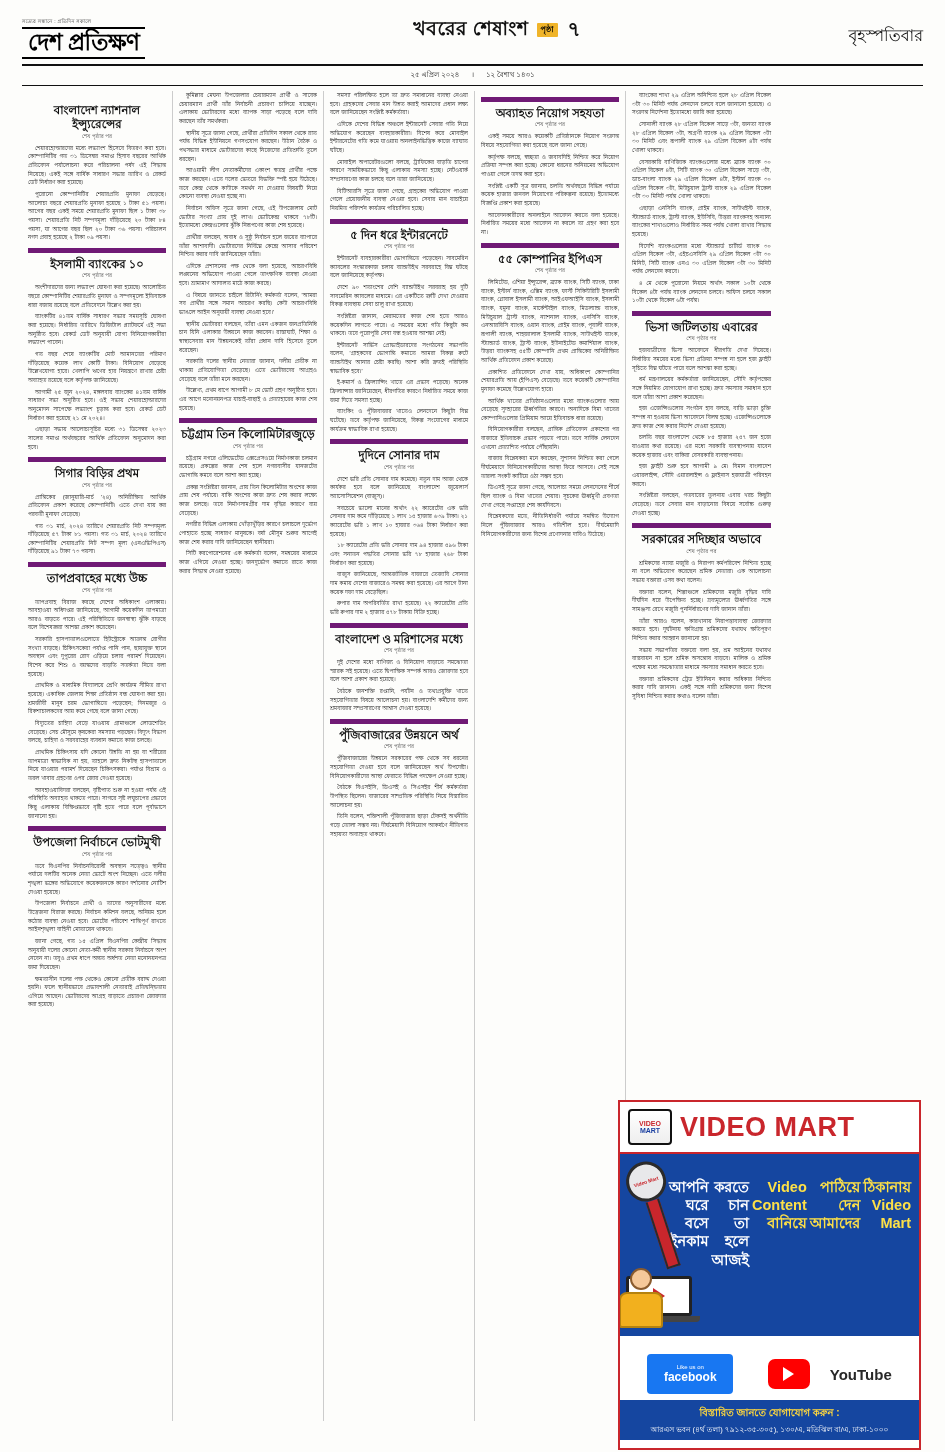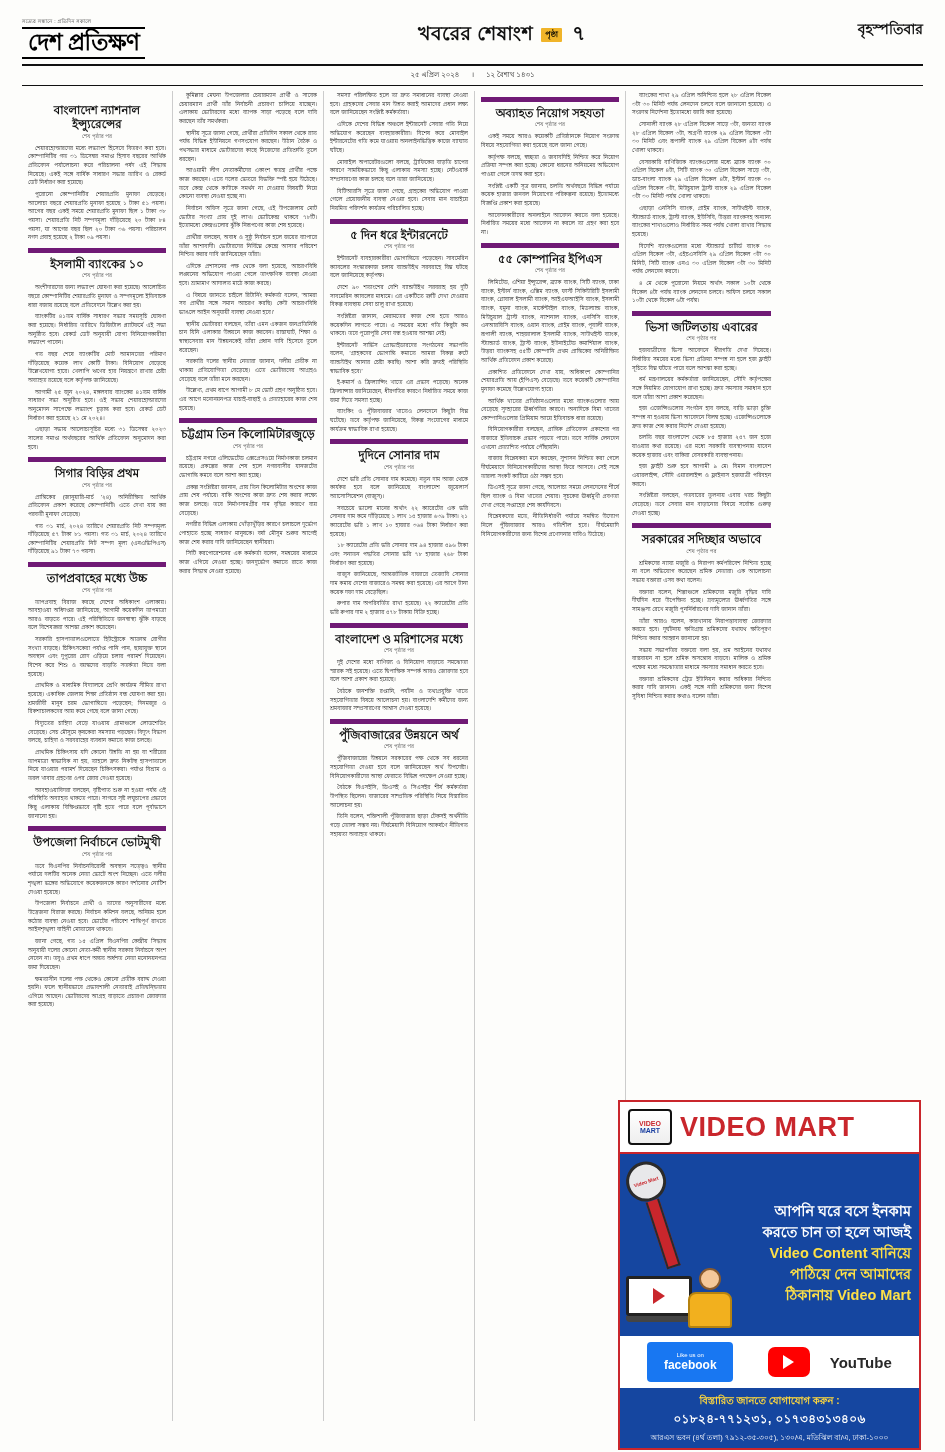--- a/index.html
+++ b/index.html
@@ -18,21 +18,21 @@
   .page {
     width: 945px; height: 1452px;
     background: #fdfdfb;
     padding: 18px 22px 10px 22px;
     position: relative;
   }
 
   
   .masthead {
     display: flex;
-    align-items: flex-start;
+    align-items: center;
     justify-content: space-between;
     border-bottom: 2px solid #111;
     padding-bottom: 6px;
     height: 48px;
   }
   .logo-wrap { display: flex; flex-direction: column; justify-content: flex-end; }
   .logo-top {
     font-size: 5px; letter-spacing: .3px; color: #333; margin-bottom: 1px;
   }
   .logo {
@@ -46,21 +46,21 @@
   }
   .center-title { font-size: 19px; font-weight: bold; letter-spacing: .5px; }
   .page-badge {
     background: #f0b429; color: #000; font-size: 8px; font-weight: bold;
     padding: 3px 4px; line-height: 1; display:flex; align-items:center;
     border-radius: 1px;
   }
   .page-num {
     font-size: 20px; font-weight: bold; margin-left: 2px;
   }
-  .right-head { text-align: right; font-size: 14px; font-weight: bold; margin-bottom: 3px; }
+  .right-head { text-align: right; font-size: 16px; font-weight: normal; margin-bottom: 3px; }
 
   .dateline {
     display: flex; justify-content: center;
     font-size: 7px; padding: 3px 0 4px 0;
     border-bottom: 1px solid #111;
   }
   .dateline span { margin: 0 6px; }
 
   
   .columns {
@@ -149,27 +149,27 @@
     border-top: 8px solid transparent;border-bottom: 8px solid transparent;
   }
   .laptop .base { width: 74px; height: 6px; background:#444; border-radius: 0 0 4px 4px;}
   .person {
     position:absolute; right: 2px; bottom: 4px; width: 52px; height: 64px;
   }
   .person .head2 { width: 22px;height:22px;border-radius:50%;background:#f5c89a;margin: 0 auto;border:2px solid #8a5b2e;}
   .person .body2 { width: 44px;height:36px;background:#f2b01e;margin: 2px auto 0;border-radius:8px 8px 3px 3px;border:2px solid #b5820f;}
   .ad-copy {
     flex: 1; padding: 24px 8px 8px 0; color: #fff; text-align: right;
-    display:flex; flex-direction: column; justify-content: center; gap: 3px;
+    display:flex; flex-direction: row; justify-content: center; gap: 3px;
   }
   .ad-copy .l { font-size: 14.5px; font-weight: bold; line-height: 1.25; }
   .ad-copy .l.yellow { color: #fde047; }
   .ad-social {
     height: 52px; display:flex; align-items:center; justify-content: space-around;
-    padding: 0 10px; background:#fff;
+    padding: 0 10px; background:#fff;margin-top:12px;
   }
   .fb {
     width: 86px; height: 40px; background:#1877f2; color:#fff; border-radius: 4px;
     display:flex;flex-direction:column;align-items:center;justify-content:center; line-height:1.1;
   }
   .fb .s1 { font-size: 6px; }
   .fb .s2 { font-size: 12px; font-weight: bold;}
   .yt { display:flex; align-items:center; gap:20px;}
   .yt .btn {
     width: 42px;height:30px;background:#ff0000;border-radius:7px;
@@ -373,19 +373,18 @@
       </div>
       <div class="yt">
         <span class="btn">
             <i></i>
           </span>
         <span class="lab">YouTube</span>
       </div>
     </div>
     <div class="ad-contact">
       <div class="c1">বিস্তারিত জানতে যোগাযোগ করুন :</div>
-      <div class="c2">০১৮২৪-৭৭১২৩১, ০১৭৩৪৩১৩৪০৬</div>
       <div class="c3">আরএস ভবন (৪র্থ তলা) ৭৯১২-৩৫-৩০৫), ১৩০/এ, মতিঝিল বা/এ, ঢাকা-১০০০</div>
     </div>
 
   </div>
 
 </div>
 
 </body></html>

